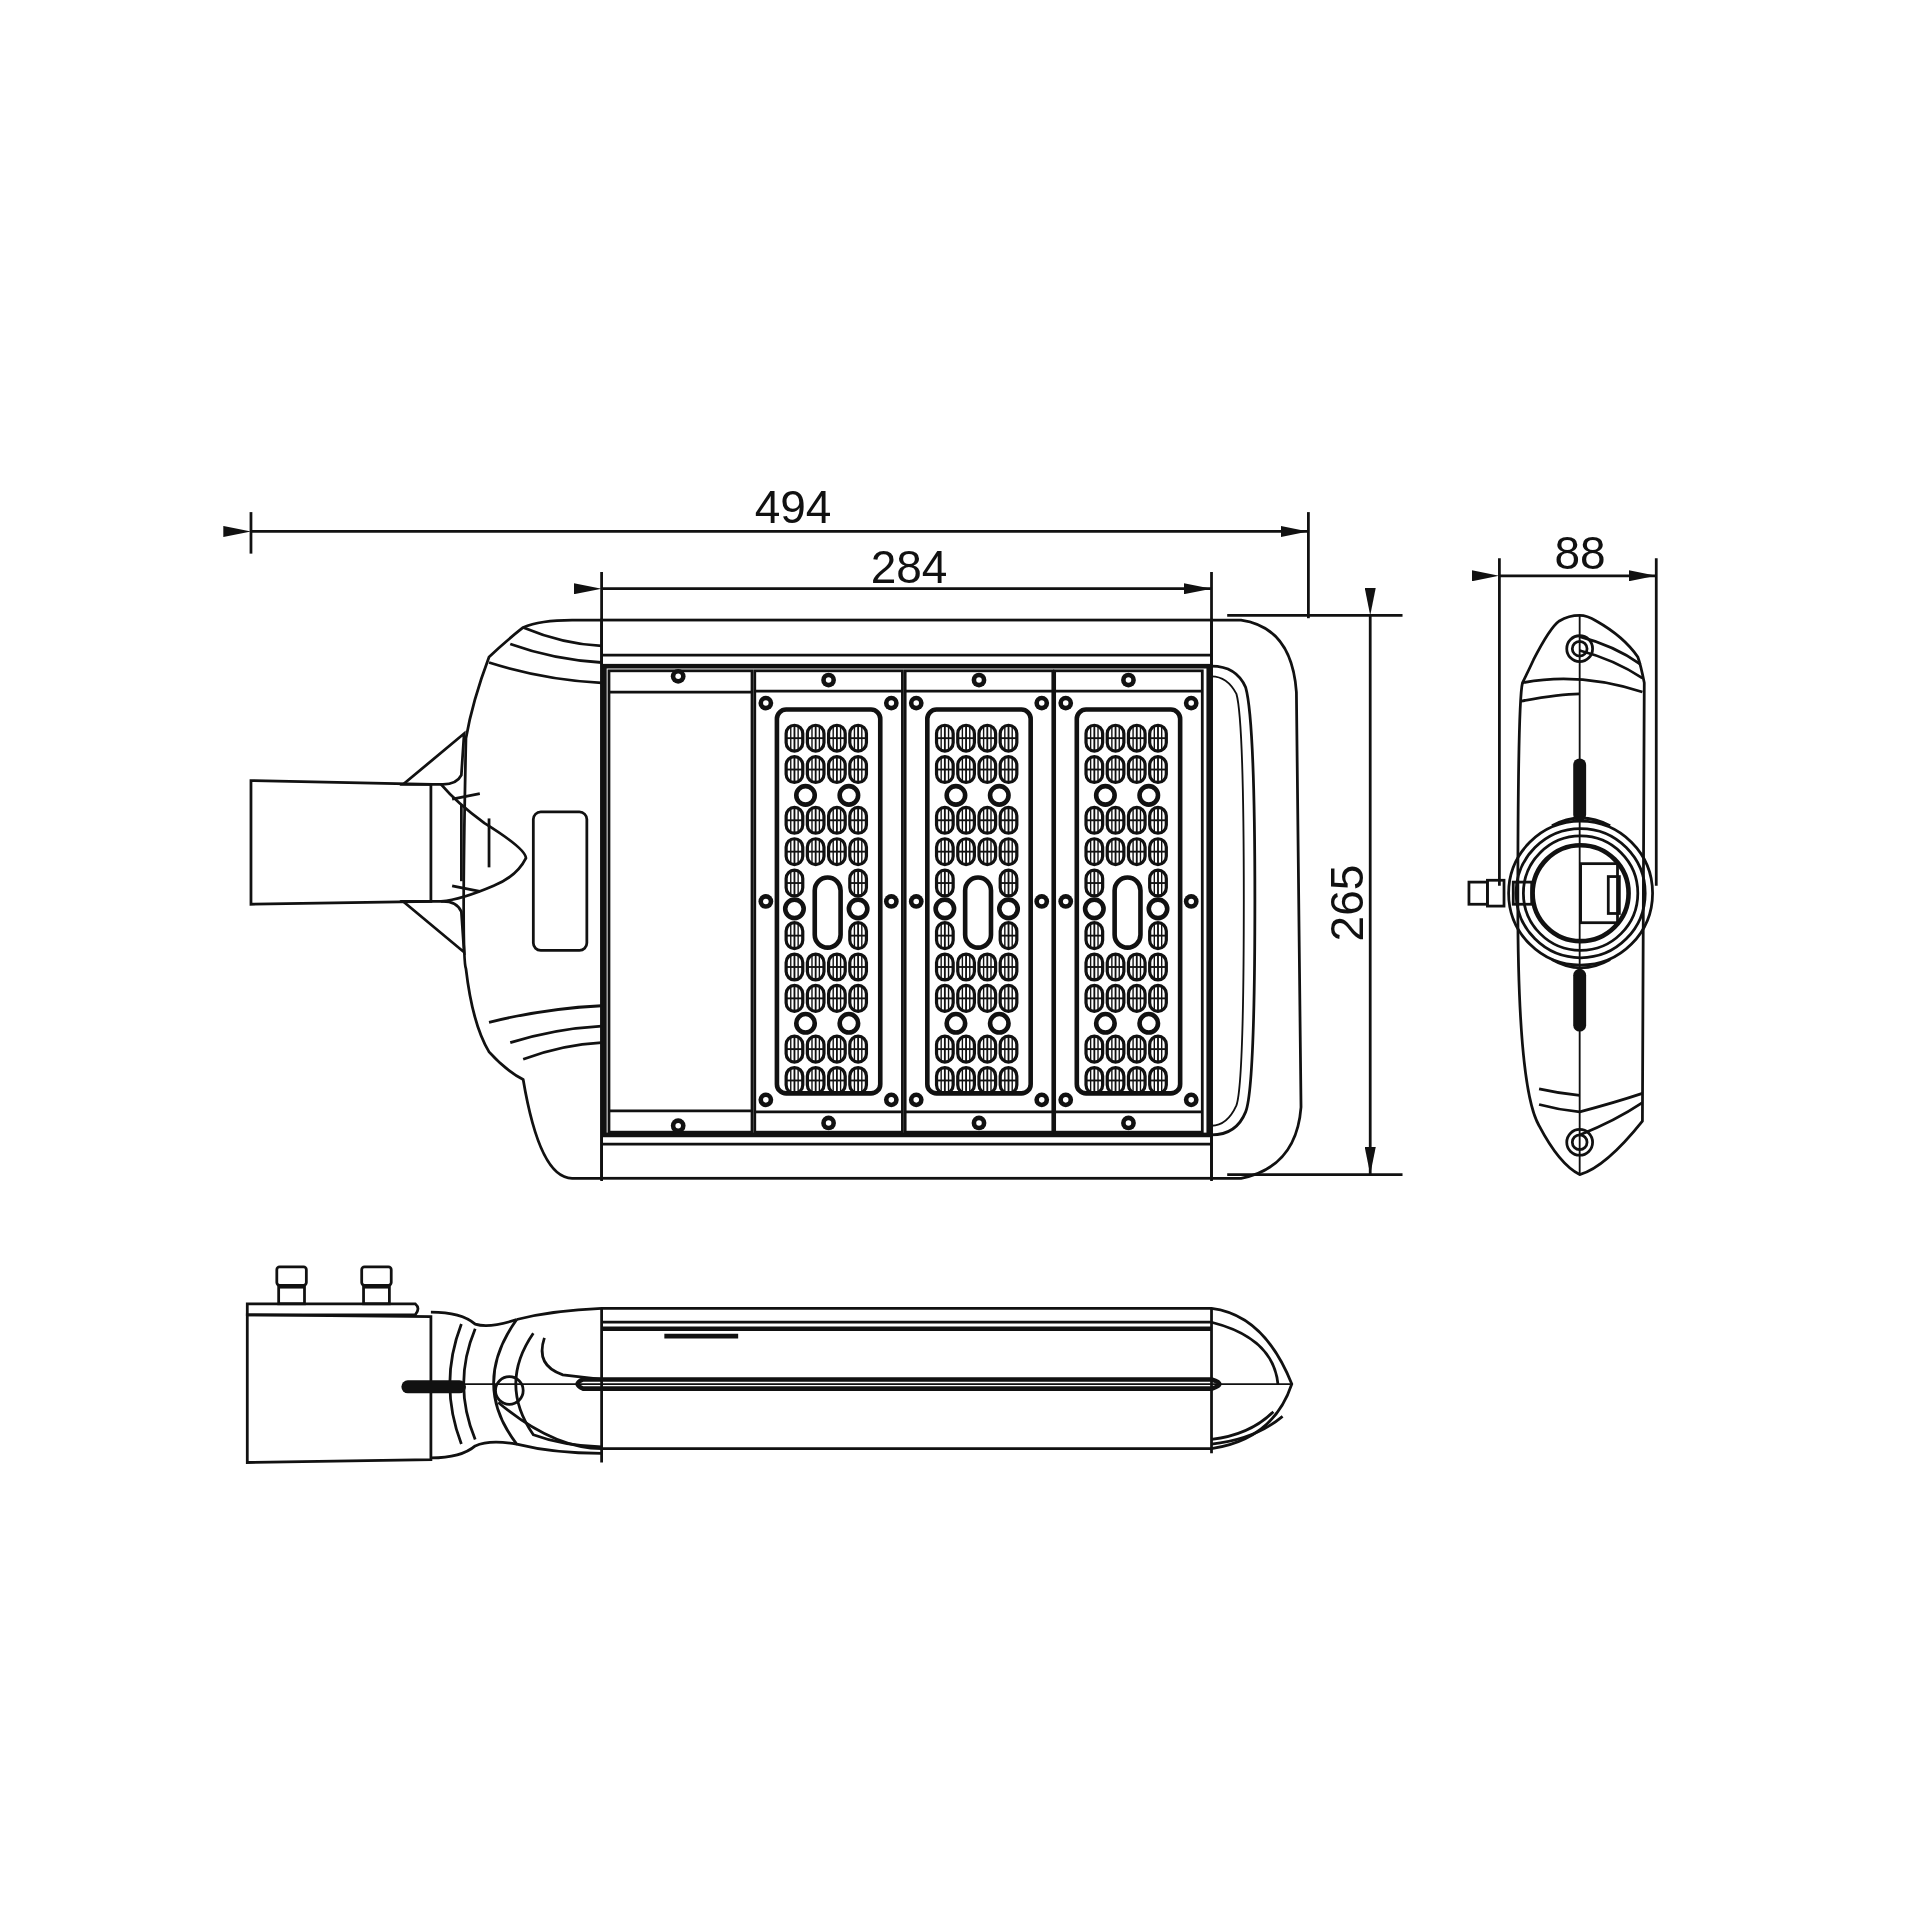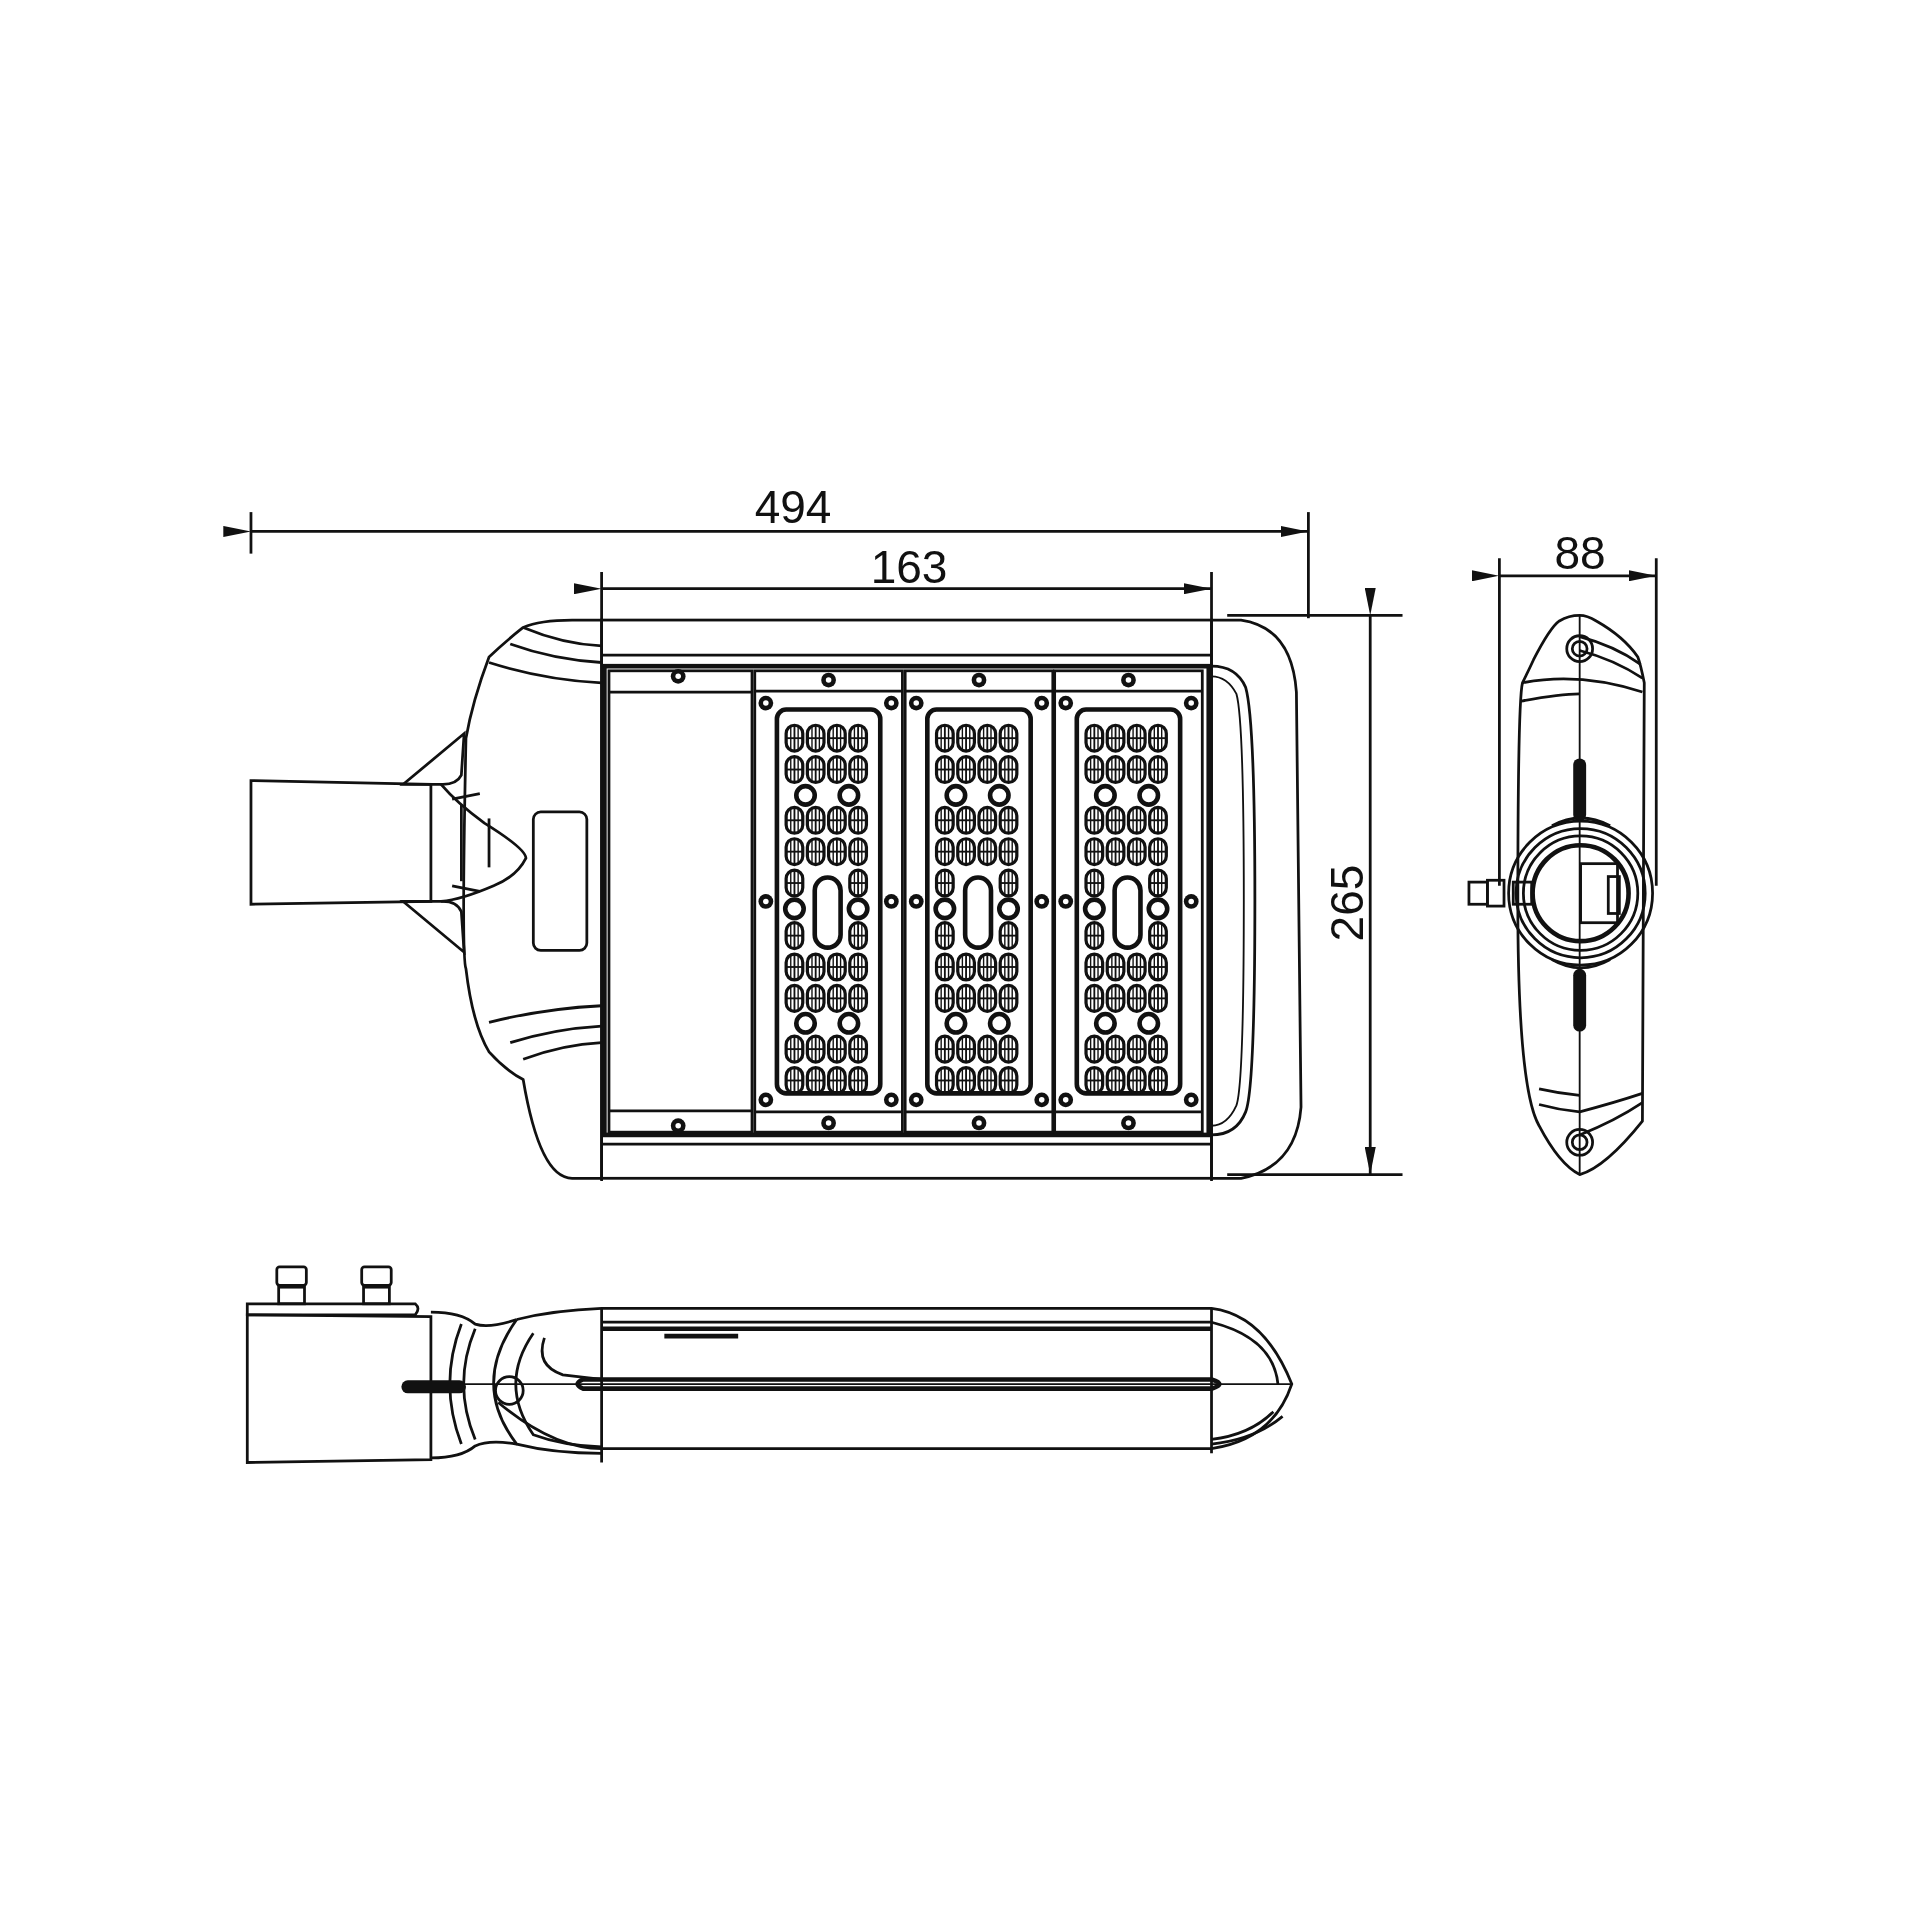--- a/index.html
+++ b/index.html
@@ -218,16 +218,16 @@
     <path d="M632,1495 L1313,1495 Q1330,1500 1313,1505 L632,1505 Q620,1500 632,1495 Z" class="lk"></path>
     <line x1="652" y1="1418" x2="652" y2="1585" class="ln"></line>
     <line x1="1313" y1="1418" x2="1313" y2="1575" class="ln"></line>
     <path d="M1313,1565 Q1360,1560 1390,1535" class="ln"></path>
     <path d="M1313,1560 Q1355,1555 1380,1530" class="ln"></path>
     <path d="M720,1448 L800,1448" class="lk"></path>
   </g>
 </svg>
 
 <div class="dim-text" style="left:781px;top:507px;margin-left:12px;">494</div>
-<div class="dim-text" style="left:909px;top:567px;">163</div>
+<div class="dim-text" style="left:909px;top:567px;">284</div>
 <div class="dim-text rot" style="left:1347px;top:903px;">265</div>
 <div class="dim-text" style="left:1580px;top:553px;">88</div>
 
 
 </body></html>

